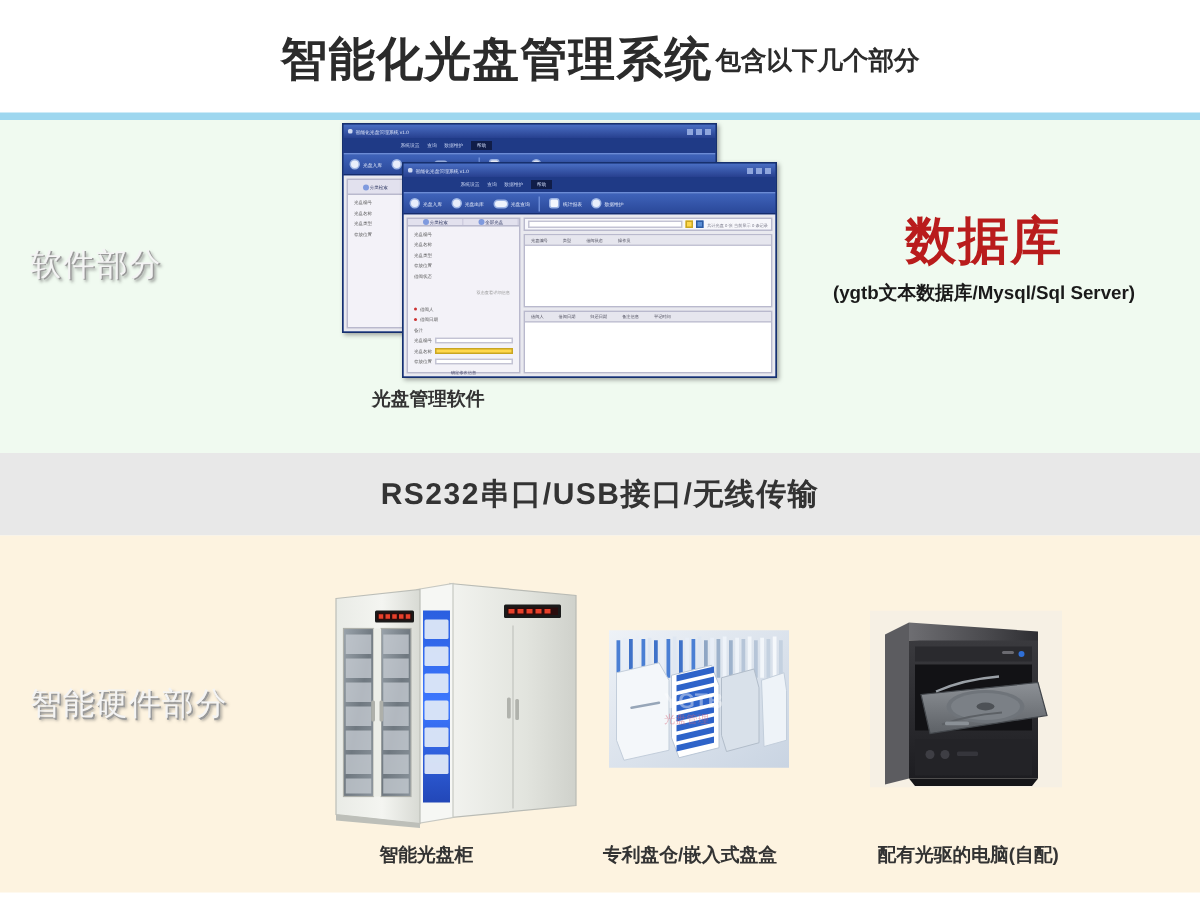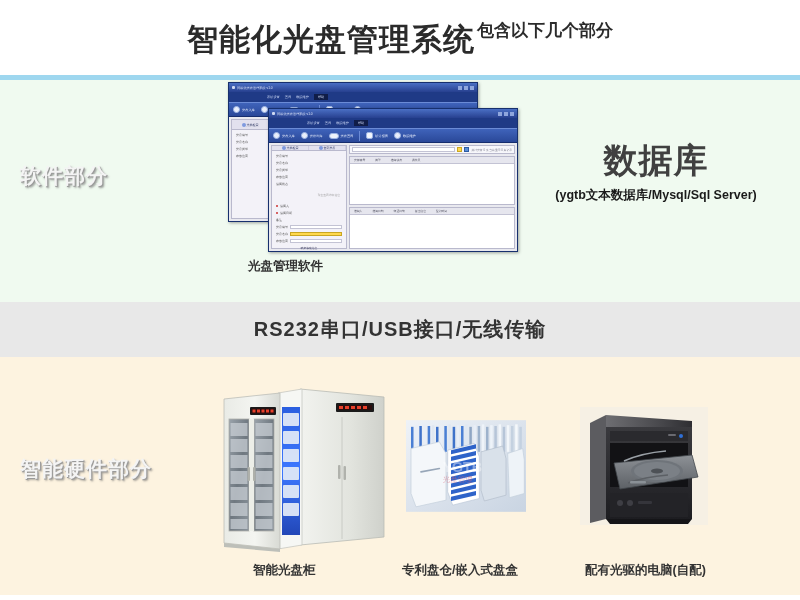--- a/index.html
+++ b/index.html
@@ -13,21 +13,21 @@
 
   
   #header {
     height:80px;
     background:#ffffff;
     display:flex;
     align-items:center;
     justify-content:center;
     position:relative;
   }
-  #title-wrap { display:flex; align-items:flex-start; }
+  #title-wrap { display:flex; align-items:center; }
   #title-main {
     font-size:31px;
     font-weight:bold;
     color:#2b2b2b;
     letter-spacing:1px;
   }
   #title-sub {
     font-size:17px;
     font-weight:bold;
     color:#2b2b2b;
@@ -43,21 +43,21 @@
   
   .band { position:relative; width:800px; }
   #band-software { height:222px; background:#f0faf0; }
   #band-connect  { height:55px;  background:#e8e8e8; }
   #band-hardware { height:238px; background:#fdf3e0; }
 
   .band-label {
     position:absolute;
     left:20px;
     font-size:21px;
-    font-weight:bold;
+    font-weight:normal;
     color:#f4f4f4;
     text-shadow:1px 1px 0 #9a9a9a, 2px 2px 2px rgba(90,90,90,.55);
     letter-spacing:1px;
     white-space:nowrap;
   }
   #label-software { top:82px; }
   #label-connect  { top:16px; }
   #label-hardware { top:98px; }
 
   
@@ -147,21 +147,21 @@
     position:absolute;
     font-size:12.5px;
     font-weight:bold;
     color:#333333;
     white-space:nowrap;
   }
   #caption-software { left:248px; top:178px;font-family:Liberation Mono, monospace; }
 
   
   #db-block { position:absolute; left:520px; top:58px; width:272px; text-align:center; }
-  #db-title { font-size:34px; font-weight:bold; color:#404040; letter-spacing:1px; }
+  #db-title { font-size:34px; font-weight:bold; color:#b91c1c; letter-spacing:1px; }
   #db-sub   { font-size:12.5px; font-weight:bold; color:#1a1a1a; margin-top:3px; }
 
   
   #connect-text {
     position:absolute;
     left:0; right:0; top:14px;
     text-align:center;
     font-size:20px;
     font-weight:bold;
     color:#333333;

